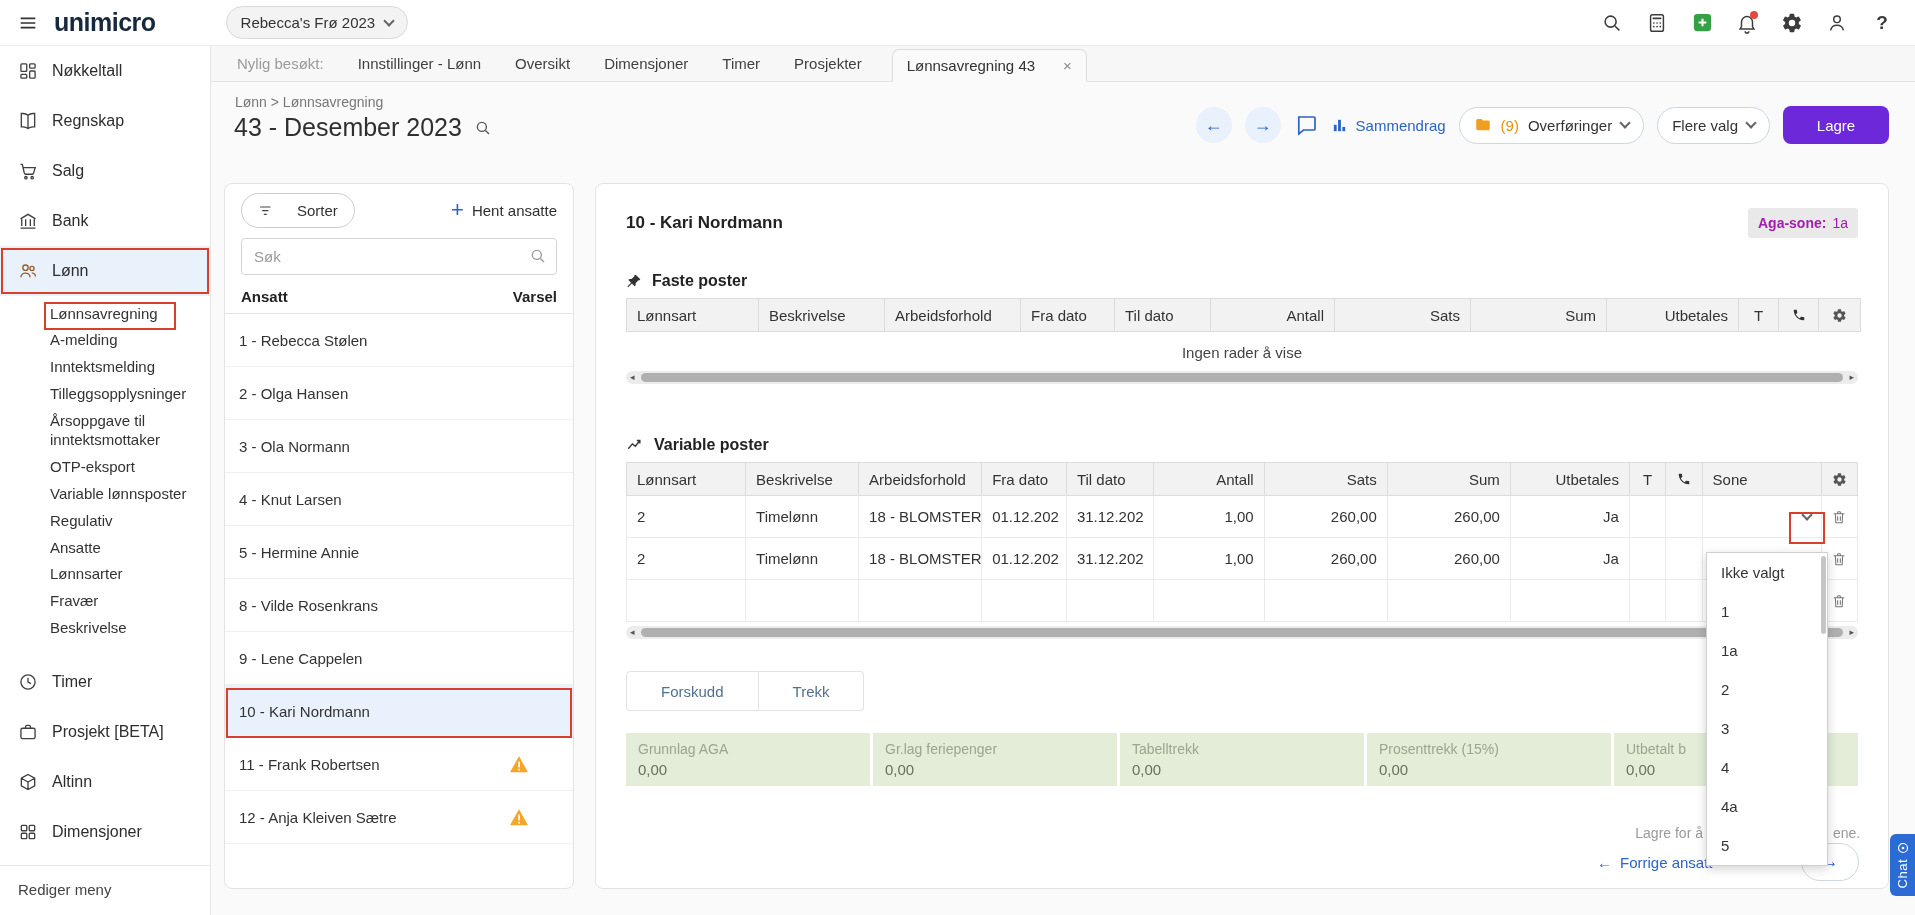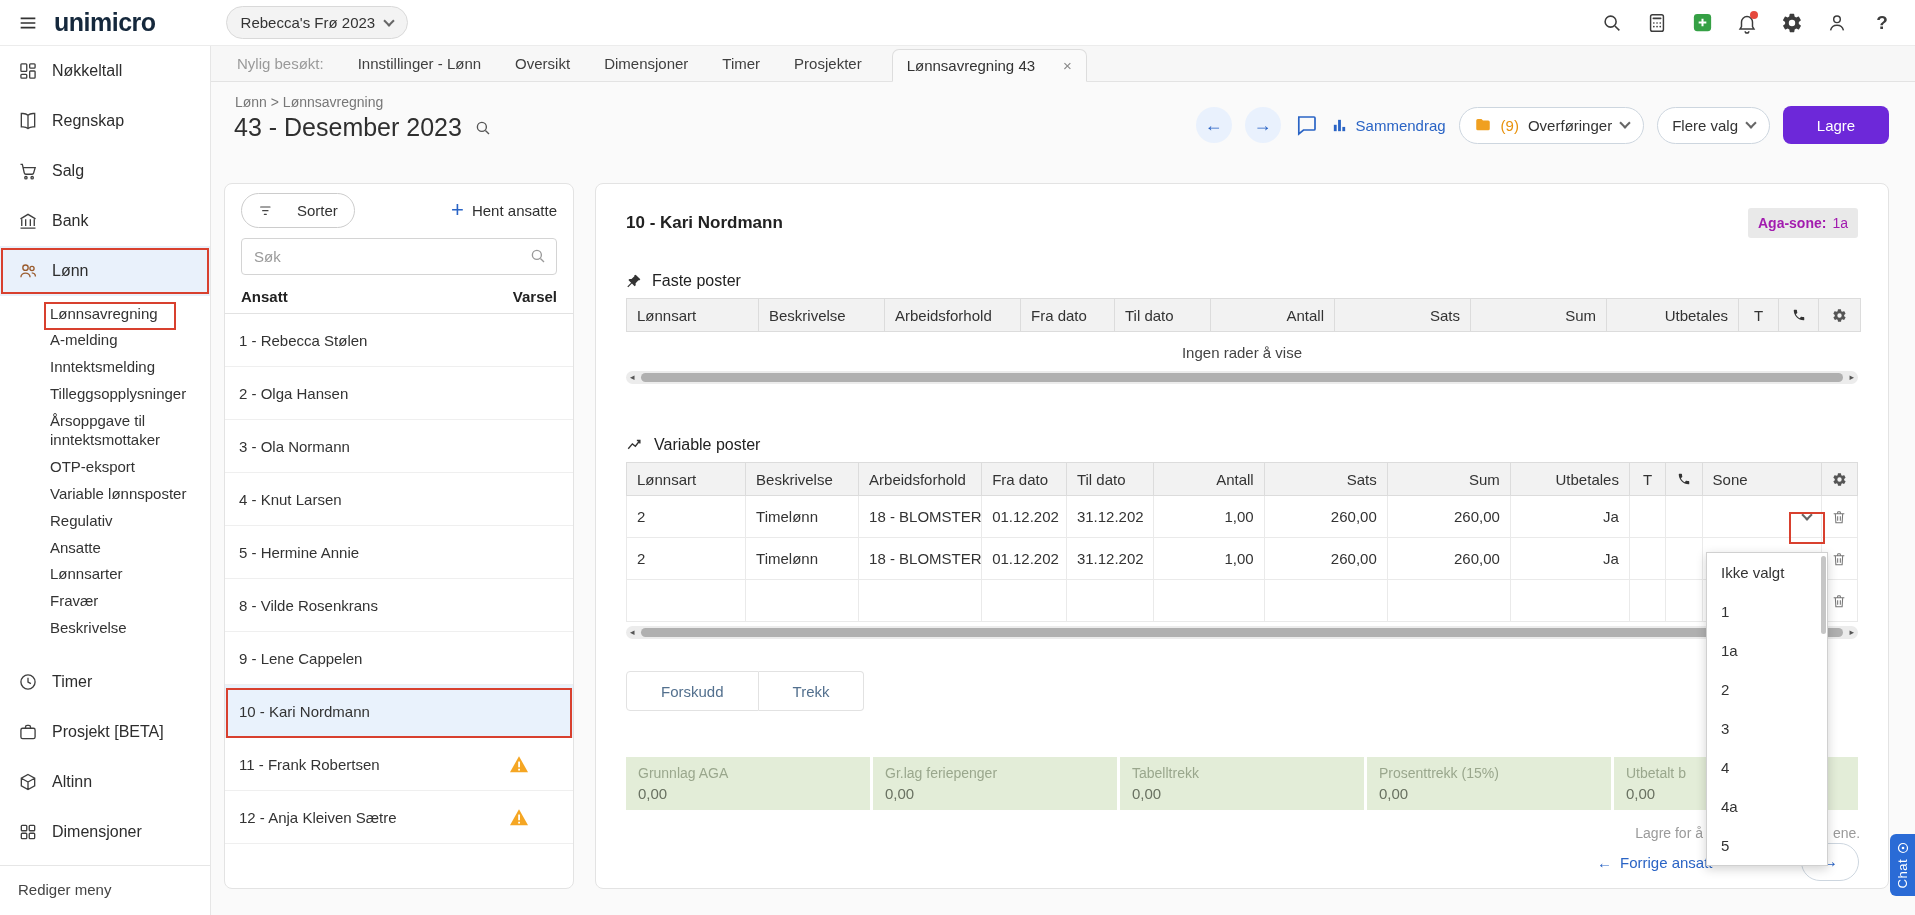--- a/index.html
+++ b/index.html
@@ -62,39 +62,39 @@
 
   
   .detail-panel{position:absolute;left:595px;top:183px;width:1294px;height:706px;background:#fff;border:1px solid #e3e3e3;border-radius:8px;padding:0 30px;z-index:3;overflow:hidden}
   .detail-header{padding-top:24px;display:flex;justify-content:space-between;align-items:center}
   .detail-title{font-size:17px;font-weight:700;color:#222}
   .badges{display:flex;gap:10px}
   .badge{border-radius:3px;padding:7px 10px;font-size:14px;color:#a21caf;display:inline-flex;gap:6px;align-items:flex-end}
   .badge.gray{background:#e9e9e9}
   .badge.blue{background:#dce6ee}
   .badge b{font-weight:700}
-  .section-head{display:flex;align-items:center;gap:10px;font-weight:400;font-size:16px;color:#222}
+  .section-head{display:flex;align-items:center;gap:10px;font-weight:700;font-size:16px;color:#222}
   .section-head.faste{margin-top:34px}
   .section-head.variable{margin-top:52px}
   .grid{width:100%;border-collapse:collapse;table-layout:fixed;margin-top:8px}
   .grid th{background:#f2f2f2;border:1px solid #dcdcdc;height:33px;font-weight:400;font-size:15px;color:#333;padding:0 10px;text-align:left;overflow:hidden;white-space:nowrap}
   .grid td{border:1px solid #eaeaea;height:42px;font-size:15px;color:#333;padding:0 10px;overflow:hidden;white-space:nowrap;background:#fff}
   .grid .num{text-align:right}
   .grid .ctr{text-align:center;padding:0}
   .empty-text{text-align:center;font-size:15px;color:#444;padding:12px 0 6px}
   .hscroll{height:13px;background:#ececec;border-radius:7px;position:relative;margin-top:4px}
   .hscroll .thumb{position:absolute;left:15px;right:15px;top:2px;height:9px;background:#b0b0b0;border-radius:5px;cursor:pointer}
   .hs-arrow{position:absolute;top:1px;font-size:9px;color:#555;cursor:pointer}
   .hs-arrow.l{left:4px}.hs-arrow.r{right:4px}
   .sone-select{height:30px;display:flex;align-items:center;justify-content:flex-end;padding-right:10px;cursor:pointer}
   .ft-tabs{display:flex;margin-top:32px}
   .ft-tab{height:40px;padding:0 34px;border:1px solid #e2e2e2;background:#fff;font-size:15px;color:#53708e;display:flex;align-items:center;cursor:pointer}
   .ft-tab:first-child{border-radius:4px 0 0 4px}
   .ft-tab:last-child{border-left:none;border-radius:0 4px 4px 0}
-  .summary{display:flex;gap:3px;margin-top:46px}
+  .summary{display:flex;gap:3px;margin-top:22px}
   .sum-cell{flex:1;background:#e3edd8;padding:8px 12px}
   .sum-label{font-size:14px;color:#9aa78d}
   .sum-value{font-size:15px;color:#697161;margin-top:4px}
   .save-hint{position:absolute;top:641px;font-size:14px;color:#9a9a9a}
   .save-hint.left{right:185px}
   .save-hint.right{left:1237px}
   .prev-btn{position:absolute;left:1001px;top:659px;height:38px;background:none;border:none;color:#2a64c5;font-size:15px;font-weight:500;display:flex;align-items:center;gap:8px;cursor:pointer}
   .next-btn{position:absolute;left:1205px;top:659px;width:58px;height:38px;border:1px solid #cdd6df;border-radius:19px;background:#fff;color:#2a64c5;font-size:17px;cursor:pointer}
 
   

